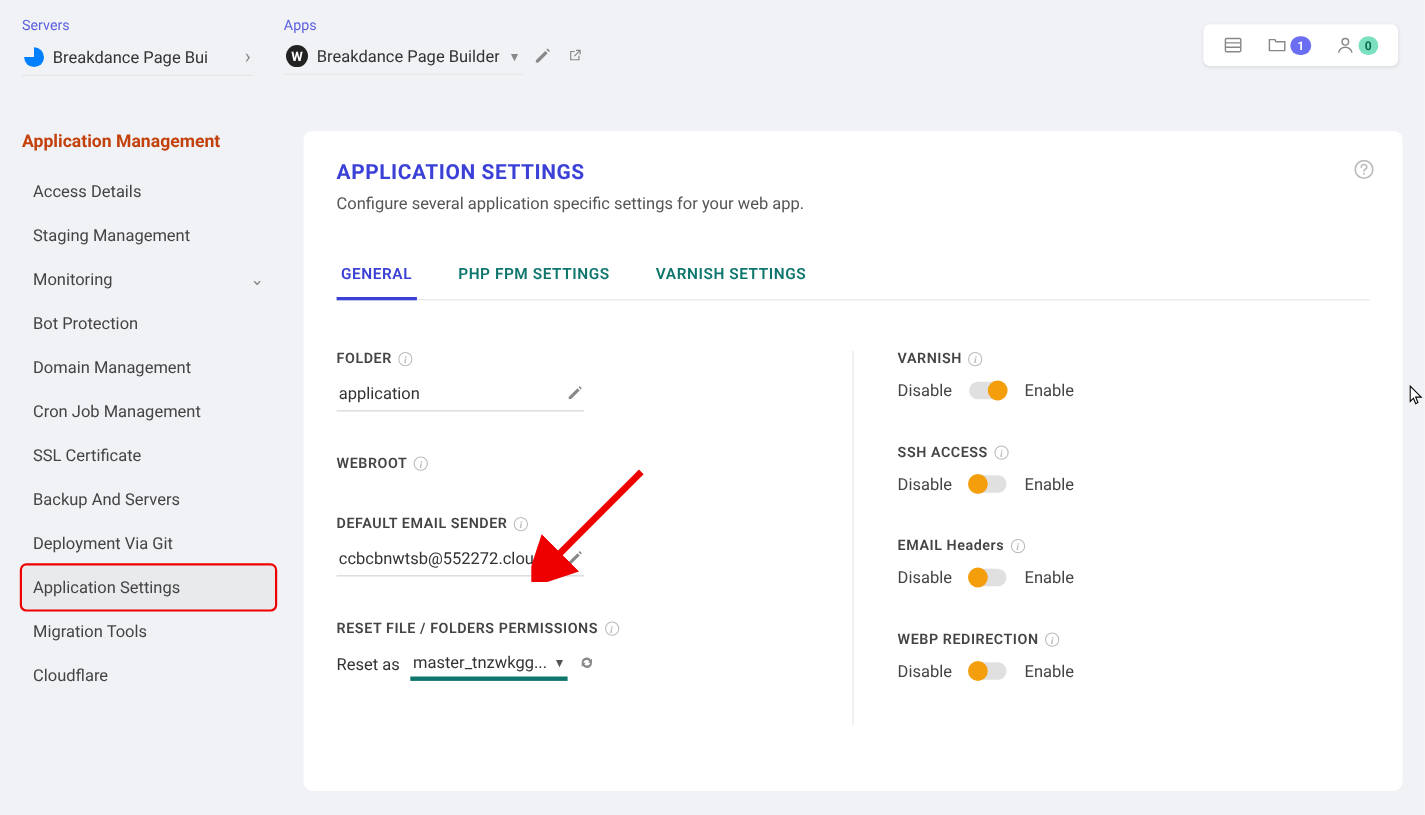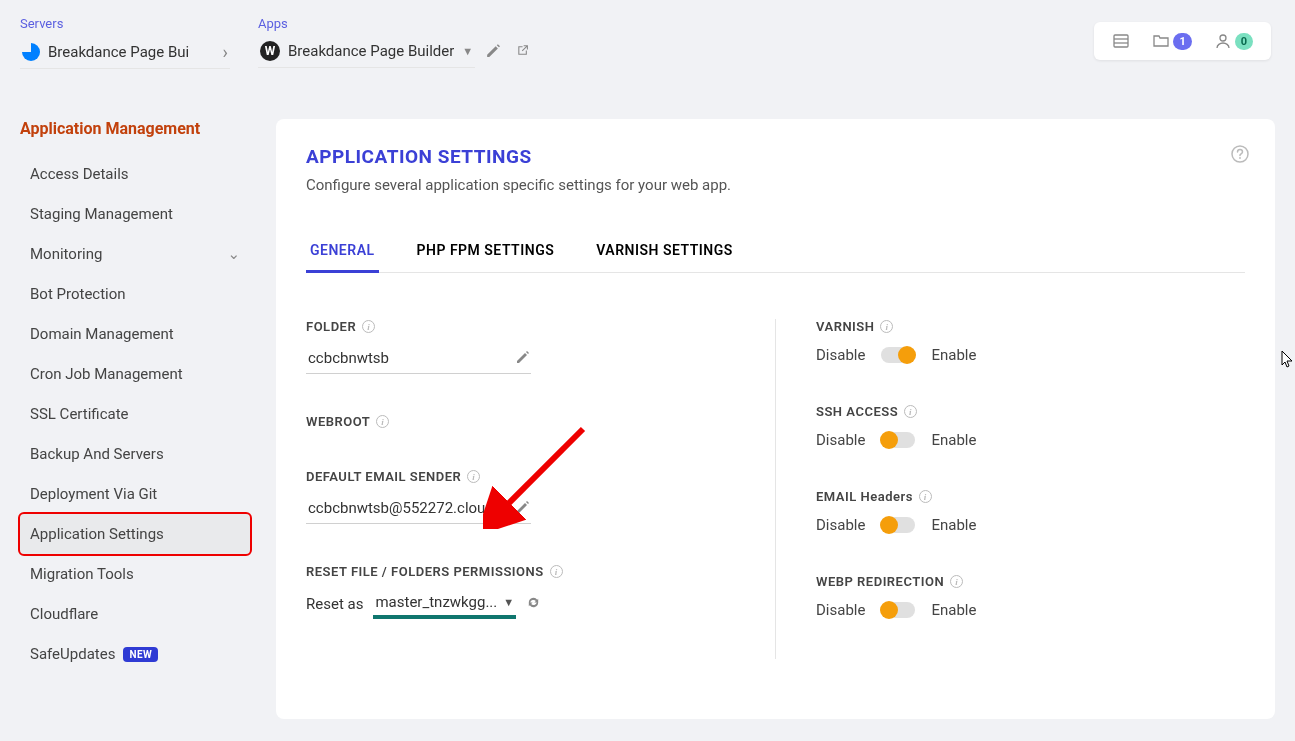--- a/index.html
+++ b/index.html
@@ -49,21 +49,21 @@
   .sb-item.active{background:#e9eaec;outline:2px solid var(--red);outline-offset:0;}
   .new-badge{background:var(--new);color:#fff;font-size:10px;font-weight:700;letter-spacing:.5px;border-radius:4px;padding:2px 6px;margin-left:8px;}
 
   .panel{flex:1;background:#fff;border-radius:8px;padding:26px 30px;position:relative;min-height:600px;}
   .panel-title{font-size:19px;font-weight:700;color:var(--brand);letter-spacing:.5px;}
   .panel-sub{font-size:15px;color:var(--muted2);margin-top:8px;}
   .help{position:absolute;right:26px;top:26px;color:#bbb;}
   .help svg{width:18px;height:18px;}
 
   .tabs{display:flex;gap:34px;border-bottom:1px solid var(--border);margin-top:36px;}
-  .tab{font-size:14px;font-weight:600;letter-spacing:.5px;color:#000000;padding:12px 4px;cursor:pointer;}
+  .tab{font-size:14px;font-weight:600;letter-spacing:.5px;color:#0f766e;padding:12px 4px;cursor:pointer;}
   .tab.active{color:var(--brand);border-bottom:3px solid var(--brand);margin-bottom:-1px;}
 
   .cols{display:flex;gap:0;margin-top:46px;}
   .col{flex:1;}
   .col-left{border-right:1px solid var(--border);padding-right:40px;}
   .col-right{padding-left:40px;}
 
   .field{margin-bottom:40px;}
   .flabel{font-size:13px;font-weight:600;letter-spacing:.5px;color:#444;display:flex;align-items:center;gap:6px;}
   .info-i{width:13px;height:13px;border:1px solid #bbb;border-radius:50%;display:inline-flex;align-items:center;justify-content:center;font-size:9px;color:#bbb;font-style:italic;font-family:serif;}
@@ -209,24 +209,20 @@
         </div>
         <div class="sb-item active">
           <span>Application Settings</span>
         </div>
         <div class="sb-item">
           <span>Migration Tools</span>
         </div>
         <div class="sb-item">
           <span>Cloudflare</span>
         </div>
-        <div class="sb-item">
-          <span>SafeUpdates</span>
-          <span class="new-badge">NEW</span>
-        </div>
       </div>
   </div>
 
   <div class="panel">
     <span class="help"><svg viewBox="0 0 18 18">
           <use href="#help"></use>
         </svg></span>
     <div class="panel-title">APPLICATION SETTINGS</div>
     <div class="panel-sub">Configure several application specific settings for your web app.</div>
 
@@ -237,21 +233,21 @@
       </div>
 
     <div class="cols">
       <div class="col col-left">
         <div class="field">
           <div class="flabel">
               <span>FOLDER</span>
               <span class="info-i">i</span>
             </div>
           <div class="fval">
-            <span class="txt">ccbcbnwtsb</span>
+            <span class="txt">application</span>
             <span class="edit"><svg viewBox="0 0 14 14">
                   <use href="#pencil"></use>
                 </svg></span>
           </div>
         </div>
         <div class="field">
           <div class="flabel">
               <span>WEBROOT</span>
               <span class="info-i">i</span>
             </div>

